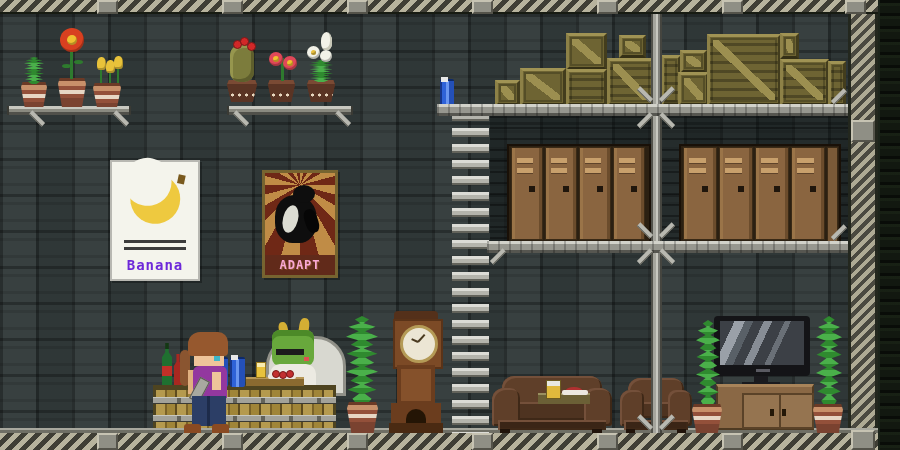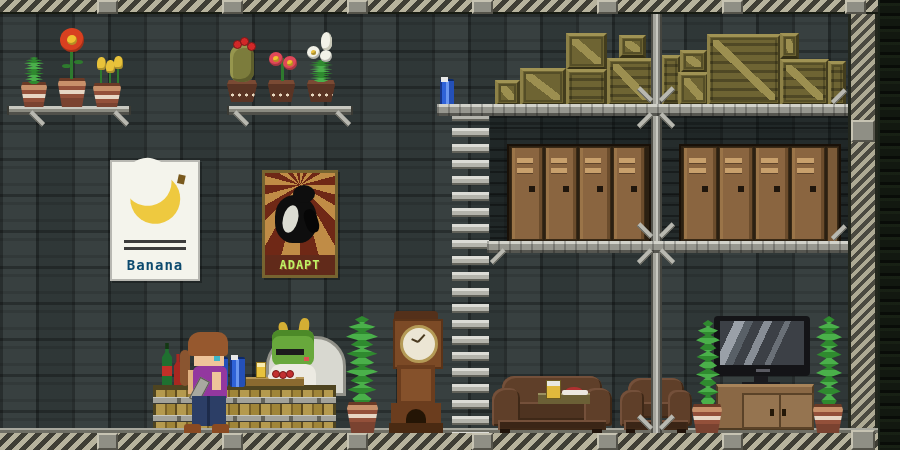--- a/index.html
+++ b/index.html
@@ -62,29 +62,29 @@
 
   
   .poster{position:absolute;z-index:3;box-shadow:2px 2px 0 rgba(0,0,0,.3);}
   .banana-poster{left:110px;top:160px;width:86px;height:117px;background:#f4f4ec;border:2px solid #b8b8b2;}
   .banana-fruit{position:absolute;left:16px;top:8px;width:56px;height:60px;transform:rotate(12deg);}
   .banana-body{position:absolute;left:2px;top:4px;width:50px;height:50px;border-radius:50%;background:#eec93f;}
   .banana-cut{position:absolute;left:-8px;top:-10px;width:48px;height:48px;border-radius:50%;background:#f4f4ec;}
   .banana-stem{position:absolute;right:4px;top:0;width:7px;height:9px;background:#7a5a1e;}
   .bline{position:absolute;left:12px;width:62px;height:3px;background:#3c3c3c;}
   .bcap{position:absolute;left:0;right:0;bottom:6px;text-align:center;
-    font:bold 14px "DejaVu Sans Mono",monospace;color:#0c4a6e;letter-spacing:1px;}
+    font:bold 14px "DejaVu Sans Mono",monospace;color:#6d28d9;letter-spacing:1px;}
   .stink-poster{left:180px;top:128px;width:72px;height:98px;border:3px solid #8a7438;background:#c08c46;}
   .adapt-poster{left:262px;top:170px;width:70px;height:102px;border:3px solid #776430;background:#c08c46;}
   .sunburst{position:absolute;inset:0;
     background:repeating-conic-gradient(from 105deg at 50% 12%,#6f2816 0deg 15deg,#c08c46 15deg 30deg);}
   .stink-cap{position:absolute;left:0;right:0;bottom:0;height:22px;background:#dcc690;border-top:2px solid #6b5a28;
     color:#171310;font:bold 13px "DejaVu Sans Mono",monospace;text-align:center;line-height:22px;}
   .adapt-cap{position:absolute;left:0;right:0;bottom:0;height:20px;background:#612a1a;
-    color:#bef264;font:bold 12px "DejaVu Sans Mono",monospace;text-align:center;line-height:20px;
+    color:#f9a8d4;font:bold 12px "DejaVu Sans Mono",monospace;text-align:center;line-height:20px;
     letter-spacing:1px;text-shadow:1px 1px 0 rgba(200,150,80,.35);}
   .chef-hat{position:absolute;left:16px;top:8px;width:26px;height:13px;background:#f0f0e8;border-radius:7px 9px 2px 2px;}
   .chef-hair{position:absolute;left:36px;top:16px;width:20px;height:13px;background:#141414;border-radius:50% 40% 40% 50%;}
   .chef-face{position:absolute;left:18px;top:24px;width:19px;height:12px;background:#5c8c3c;}
   .chef-shades{position:absolute;left:19px;top:27px;width:17px;height:4px;background:#101010;}
   .chef-body{position:absolute;left:12px;top:36px;width:33px;height:26px;background:#30491f;border-radius:3px;}
   .chef-scarf{position:absolute;left:22px;top:36px;width:12px;height:5px;background:#e8e8da;}
   .peng-body{position:absolute;left:10px;top:22px;width:42px;height:48px;background:#0e0e0e;border-radius:45% 50% 42% 42%;}
   .peng-head{position:absolute;left:28px;top:12px;width:22px;height:18px;background:#0e0e0e;border-radius:50%;}
   .peng-belly{position:absolute;left:18px;top:32px;width:15px;height:28px;background:#dcdcd2;border-radius:50%;transform:rotate(14deg);}

